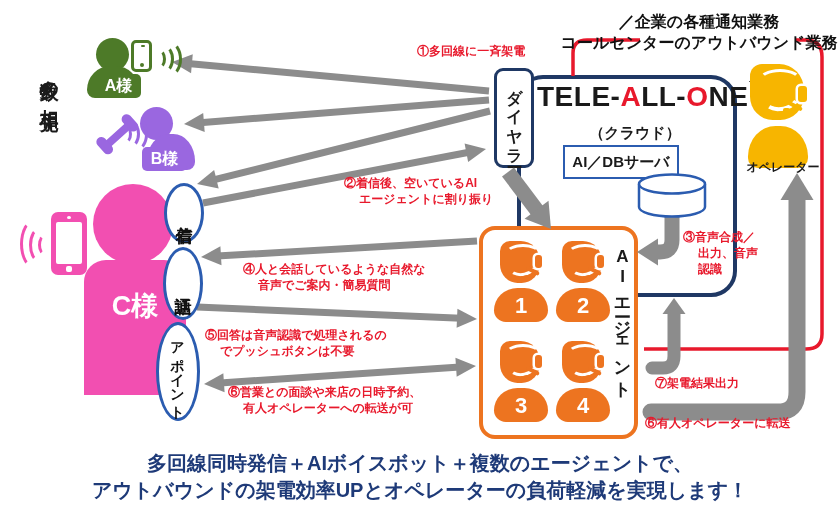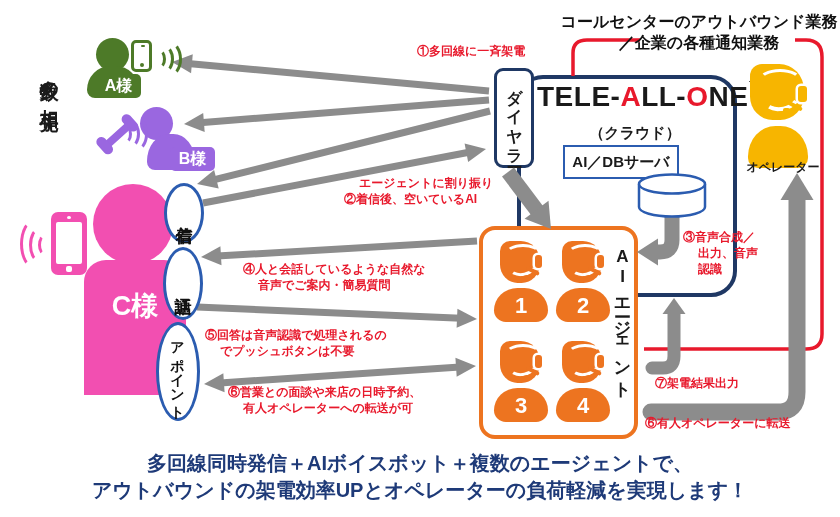--- a/index.html
+++ b/index.html
@@ -122,22 +122,22 @@
       <polygon points="637,252 658,238.5 658,265.5" fill="#8c8c8c"></polygon>
       <path d="M652,368 L663,368 Q674,368 674,356 L674,313" stroke="#8c8c8c" stroke-width="13" fill="none" stroke-linecap="round"></path>
       <polygon points="674,298 685.5,314 662.5,314" fill="#8c8c8c"></polygon>
       <path d="M651,412 L778,412 Q797,412 797,392 L797,199" stroke="#8c8c8c" stroke-width="17" fill="none" stroke-linecap="round"></path>
       <polygon points="797,173 813.5,200 780.5,200" fill="#8c8c8c"></polygon>
       <path d="M639,184 L639,207 A33,9.5 0 0 0 705,207 L705,184" fill="#fff" stroke="#2b5cb0" stroke-width="2.5"></path>
       <ellipse cx="672" cy="184" rx="33" ry="9.5" fill="#fff" stroke="#2b5cb0" stroke-width="2.5"></ellipse>
     </svg>
 
   <div class="abs title-jp layer" style="left:558px;top:11px;width:282px;">
+    <span style="display:block">／企業の各種通知業務</span>
     <span style="display:block">コールセンターのアウトバウンド業務</span>
-    <span style="display:block">／企業の各種通知業務</span>
   </div>
 
   <div class="abs brand">
     <div class="bt"><span>TELE-</span><span class="r">A</span><span>LL-</span><span class="r">O</span><span>NE</span><sup>™</sup></div>
     <div class="sub">（クラウド）</div>
   </div>
 
   <div class="abs vtext aud-label">多数の相手先</div>
 
   <div>
@@ -149,21 +149,21 @@
       <span class="dot" style="left:6px;bottom:2px;width:4px;height:4px;background:var(--green);"></span>
     </div>
     <span class="abs layer wave" style="left:152px;top:49px;width:8px;height:14px;border-right-color:var(--green);"></span>
     <span class="abs layer wave" style="left:154px;top:45px;width:14px;height:22px;border-right-color:var(--green);"></span>
     <span class="abs layer wave" style="left:156px;top:41px;width:20px;height:30px;border-right-color:var(--green);"></span>
   </div>
 
   <div>
     <div class="abs layer head" style="left:140px;top:107px;width:33px;height:33px;background:var(--purple);"></div>
     <div class="abs layer torso" style="left:147px;top:134px;width:48px;height:36px;background:var(--purple);border-radius:45% 45% 8px 8px / 75% 75% 8px 8px;"></div>
-    <div class="abs layer tag" style="left:142px;top:147px;width:45px;height:24px;background:var(--purple);margin-left:28px;">B様</div>
+    <div class="abs layer tag" style="left:142px;top:147px;width:45px;height:24px;background:var(--purple);">B様</div>
     <div class="abs layer handset" style="left:96px;top:112px;width:44px;height:46px;">
       <span class="bar" style="left:4px;top:19px;width:36px;height:8px;"></span>
       <span class="blob" style="left:0;top:12px;width:10px;height:20px;"></span>
       <span class="blob" style="left:34px;top:12px;width:10px;height:20px;"></span>
     </div>
     <span class="abs layer wave" style="left:118px;top:124px;width:8px;height:14px;border-right-color:var(--purple);"></span>
     <span class="abs layer wave" style="left:120px;top:120px;width:14px;height:22px;border-right-color:var(--purple);"></span>
     <span class="abs layer wave" style="left:122px;top:116px;width:20px;height:30px;border-right-color:var(--purple);"></span>
   </div>
 
@@ -188,22 +188,22 @@
       <span class="vtext" style="font-size:17px;">通話</span>
     </div>
   <div class="abs oval" style="left:156px;top:322px;width:44px;height:99px;">
       <span class="vtext" style="font-size:14px;">アポイント</span>
     </div>
 
   <div class="abs step" style="left:417px;top:44px;">
       <span class="ln">①多回線に一斉架電</span>
     </div>
   <div class="abs step" style="left:344px;top:176px;">
+      <span class="ln">②着信後、空いているAI</span>
       <span class="ln indent">エージェントに割り振り</span>
-      <span class="ln">②着信後、空いているAI</span>
     </div>
   <div class="abs step" style="left:683px;top:230px;">
       <span class="ln">③音声合成／</span>
       <span class="ln indent">出力、音声</span>
       <span class="ln indent">認識</span>
     </div>
   <div class="abs step" style="left:243px;top:262px;">
       <span class="ln">④人と会話しているような自然な</span>
       <span class="ln indent">音声でご案内・簡易質問</span>
     </div>

